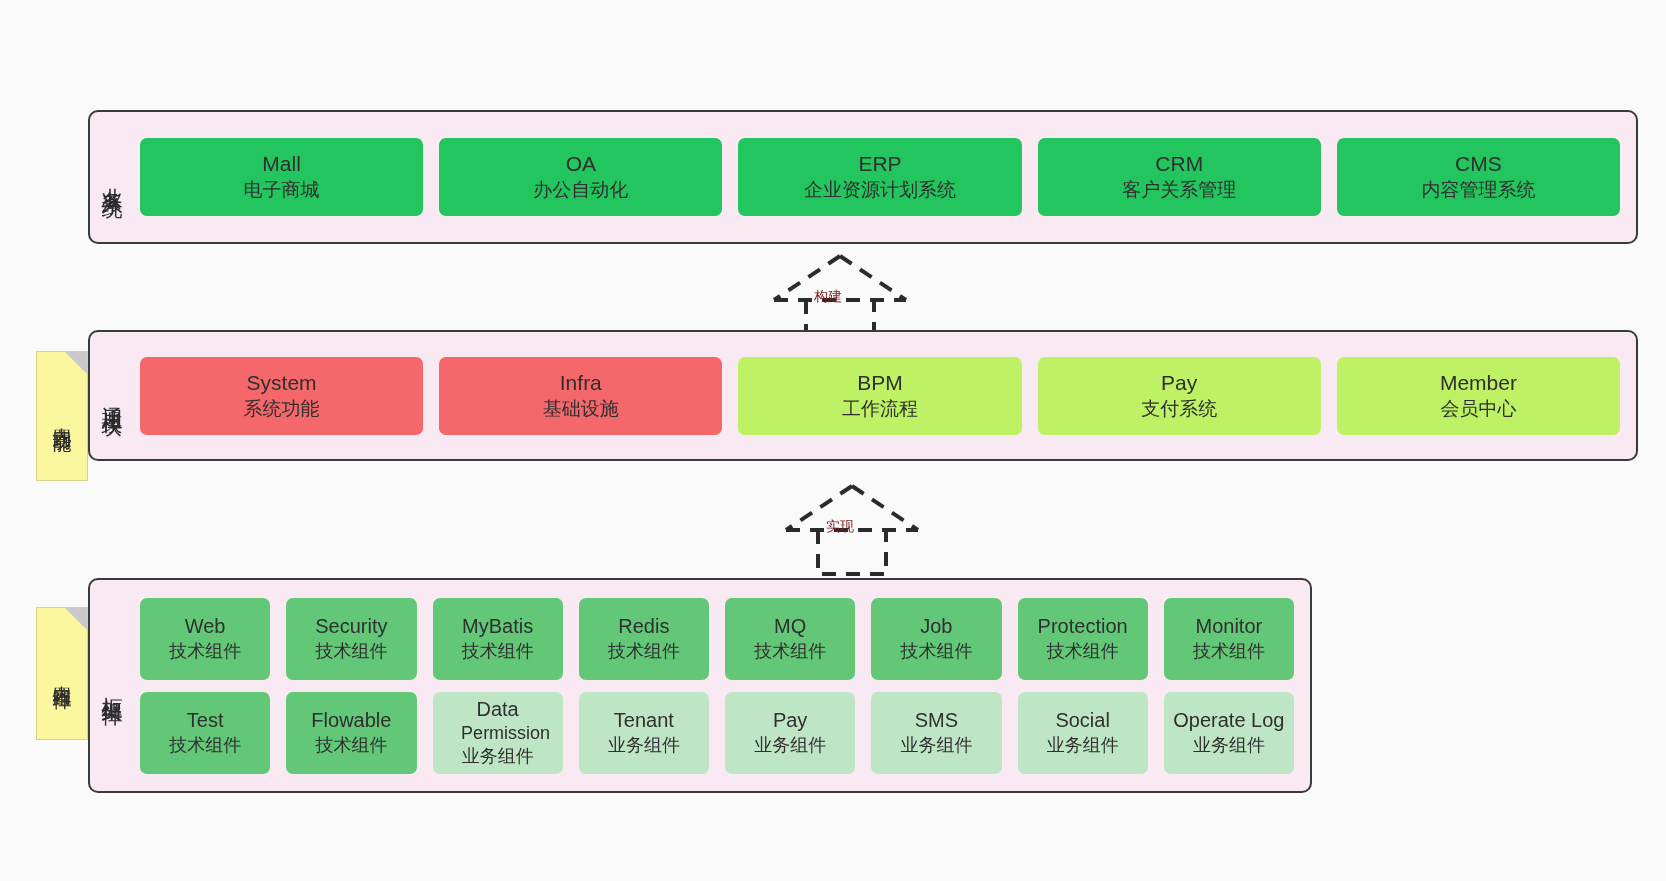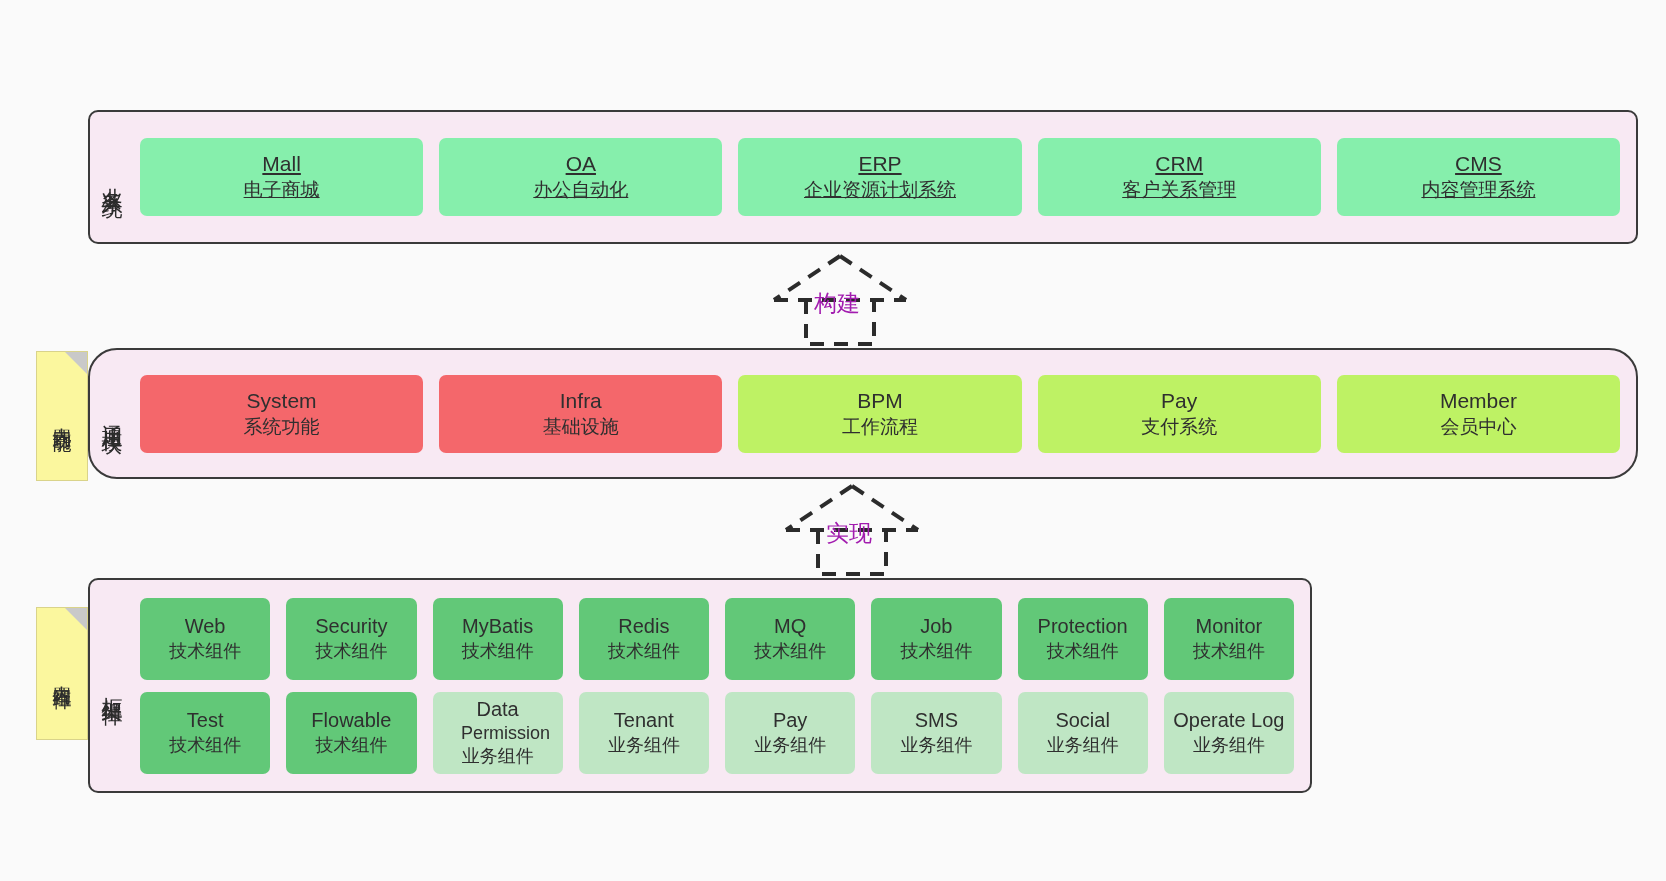--- a/index.html
+++ b/index.html
@@ -63,29 +63,29 @@
     justify-content: center;
     text-align: center;
     color: #2f2f2f;
     line-height: 1.28;
     padding: 6px 4px;
   }
   .card .t1 { font-size: 21px; }
   .card .t2 { font-size: 19px; margin-left: 16px; }
   .card .t3 { font-size: 19px; }
 
-  .c-blue       { background: #86efac; text-decoration: underline; }
+  .c-blue       { background: #22c55e; }
   .c-red        { background: #f4676b; }
   .c-pink       { background: #bef264; }
   .c-green      { background: #62c878; }
   .c-green-soft { background: #bfe6c4; }
 
   
   #band-business { left: 88px;  top: 110px; width: 1550px; height: 134px; }
-  #band-common   { left: 88px;  top: 348px; width: 1550px; height: 131px; border-radius: 29px; }
+  #band-common   { left: 88px;  top: 330px; width: 1550px; height: 131px; }
   #band-frame    { left: 88px;  top: 578px; width: 1224px; height: 215px; }
   #band-frame .band-body { gap: 12px; }
   #band-frame .card .t1 { font-size: 20px; }
   #band-frame .card .t2 { font-size: 18px; }
   #band-frame .card .t3 { font-size: 18px; }
   #band-business .row, #band-common .row { height: 78px; }
   #band-frame .row { height: 82px; }
 
   
   .note {
@@ -116,22 +116,22 @@
   
   .arrow-wrap {
     position: absolute;
     pointer-events: none;
   }
   #arrow-build { left: 740px; top: 252px; width: 200px; height: 96px; }
   #arrow-impl  { left: 752px; top: 482px; width: 200px; height: 96px; }
   .arrow-wrap svg { display: block; overflow: visible; }
   .arrow-label {
     position: absolute;
-    font-size: 23px;
-    color: #a21caf;
+    font-size: 14px;
+    color: #7f1d1d;
     background: transparent;
     white-space: nowrap;
   }
   #arrow-build .arrow-label { left: 74px; top: 36px; }
   #arrow-impl  .arrow-label { left: 74px; top: 36px; }
 </style>
 </head>
 <body>
 
 <div id="stage">

